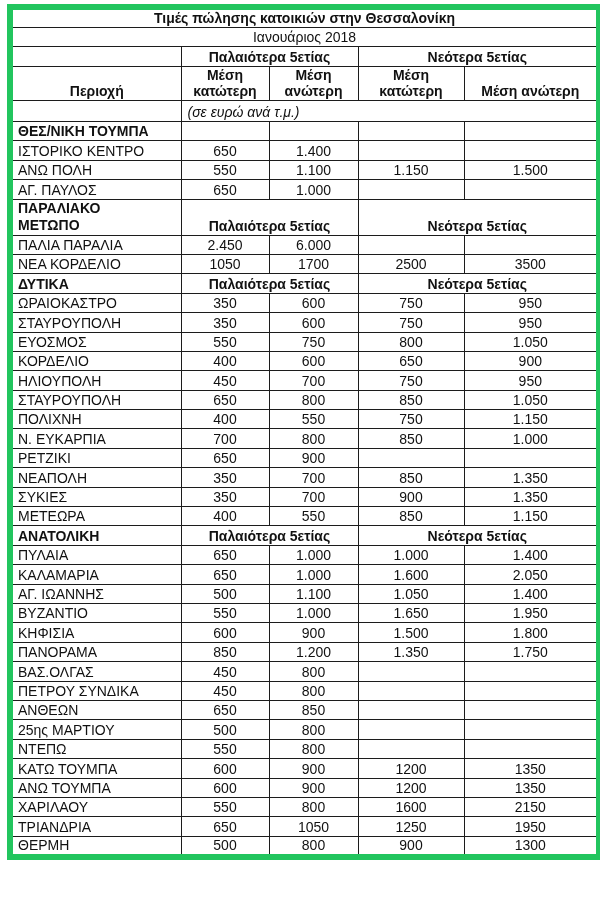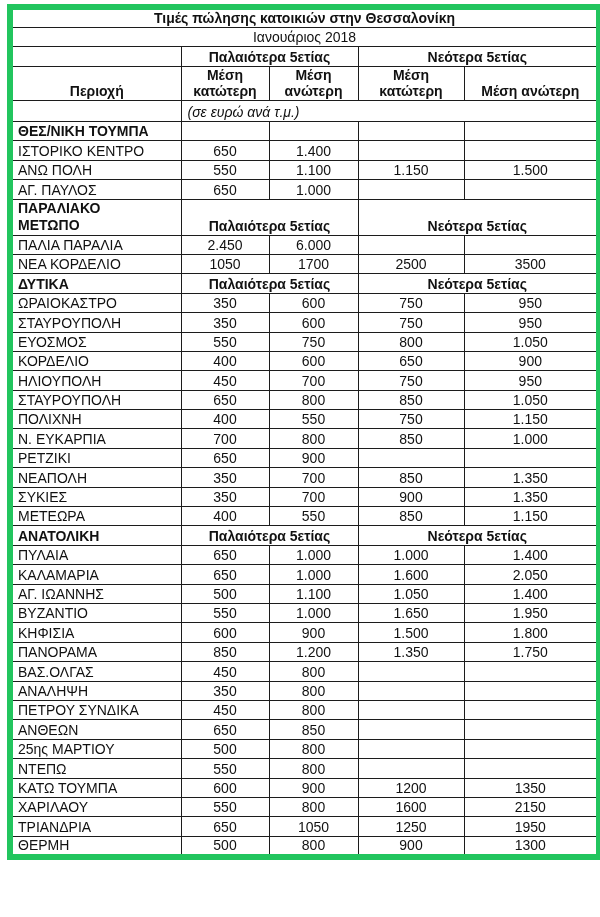--- a/index.html
+++ b/index.html
@@ -281,27 +281,20 @@
         <td class="num">1.750</td>
       </tr>
       <tr class="std">
         <td class="left">ΒΑΣ.ΟΛΓΑΣ</td>
         <td class="num">450</td>
         <td class="num">800</td>
         <td class="num"></td>
         <td class="num"></td>
       </tr>
       <tr class="std">
-        <td class="left">ΑΝΑΛΗΨΗ</td>
-        <td class="num">350</td>
-        <td class="num">800</td>
-        <td class="num"></td>
-        <td class="num"></td>
-      </tr>
-      <tr class="std">
         <td class="left">ΠΕΤΡΟΥ ΣΥΝΔΙΚΑ</td>
         <td class="num">450</td>
         <td class="num">800</td>
         <td class="num"></td>
         <td class="num"></td>
       </tr>
       <tr class="std">
         <td class="left">ΑΝΘΕΩΝ</td>
         <td class="num">650</td>
         <td class="num">850</td>
@@ -317,20 +310,27 @@
       </tr>
       <tr class="std">
         <td class="left">ΝΤΕΠΩ</td>
         <td class="num">550</td>
         <td class="num">800</td>
         <td class="num"></td>
         <td class="num"></td>
       </tr>
       <tr class="std">
         <td class="left">ΚΑΤΩ ΤΟΥΜΠΑ</td>
+        <td class="num">600</td>
+        <td class="num">900</td>
+        <td class="num">1200</td>
+        <td class="num">1350</td>
+      </tr>
+      <tr class="std">
+        <td class="left">ΑΝΩ ΤΟΥΜΠΑ</td>
         <td class="num">600</td>
         <td class="num">900</td>
         <td class="num">1200</td>
         <td class="num">1350</td>
       </tr>
       <tr class="std">
         <td class="left">ΧΑΡΙΛΑΟΥ</td>
         <td class="num">550</td>
         <td class="num">800</td>
         <td class="num">1600</td>

